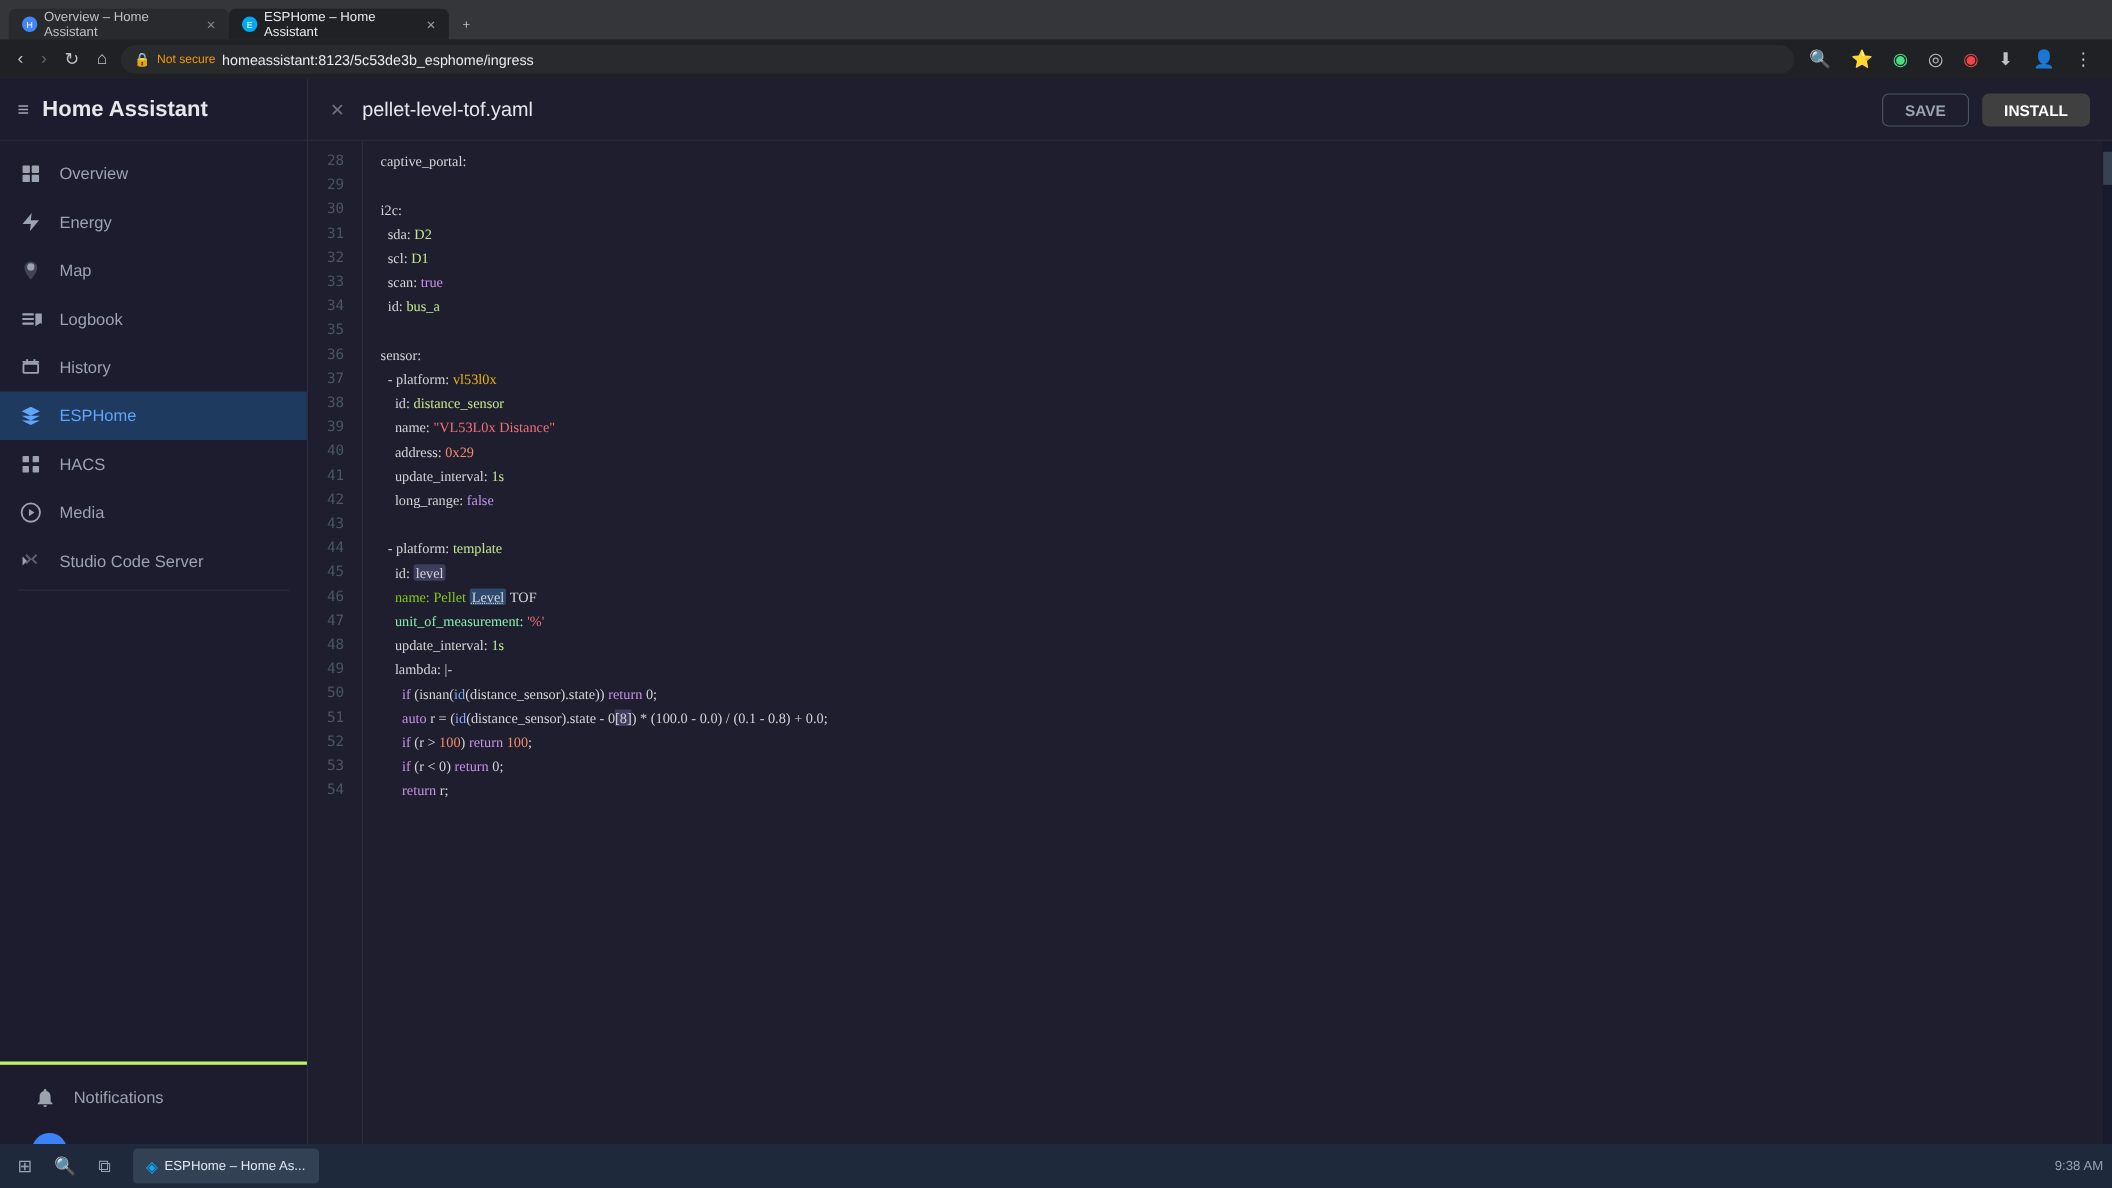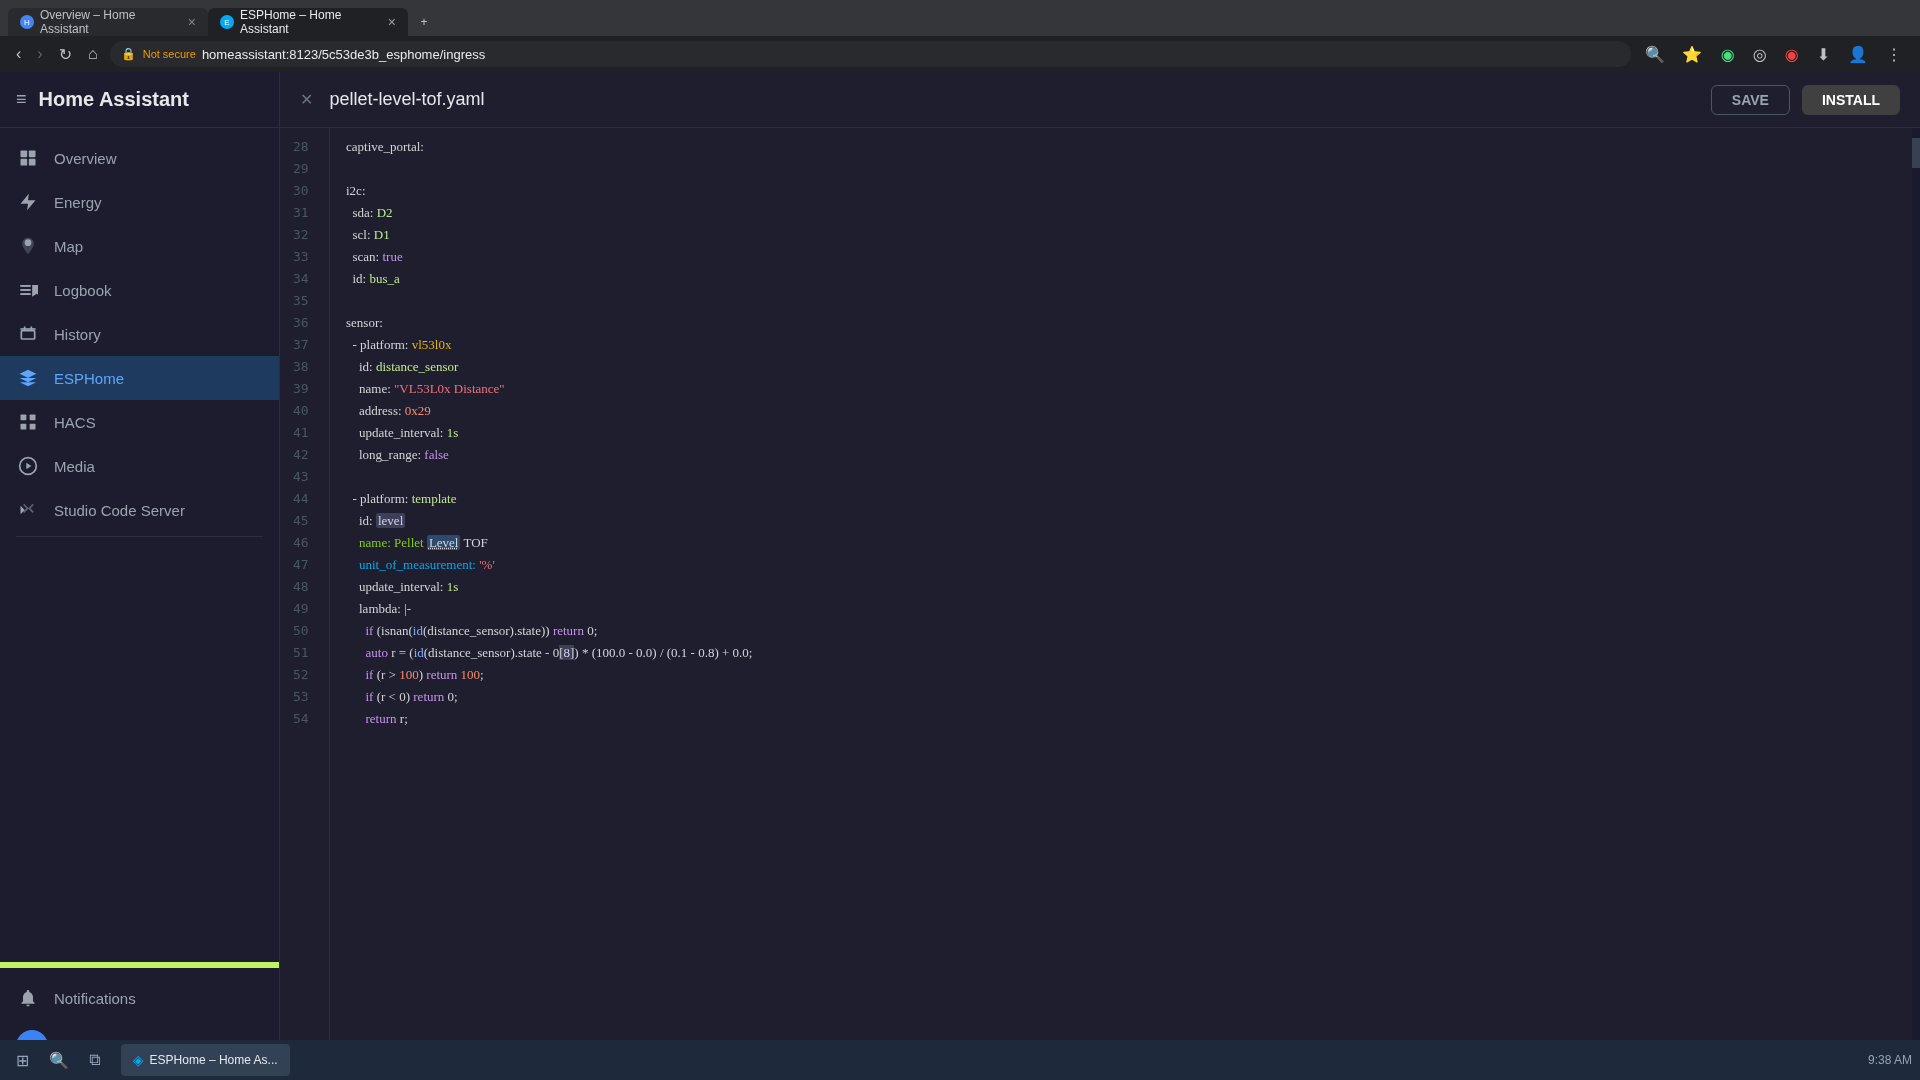--- a/index.html
+++ b/index.html
@@ -27,39 +27,39 @@
     .sidebar { width: 280px; background: #1c1c2e; display: flex; flex-direction: column; border-right: 1px solid #2d2d3e; flex-shrink: 0; }
     .sidebar-header { display: flex; align-items: center; padding: 16px 16px; gap: 12px; border-bottom: 1px solid #2d2d3e; }
     .sidebar-menu-btn { color: #9ca3af; font-size: 18px; cursor: pointer; }
     .sidebar-title { font-size: 20px; font-weight: 600; color: #e5e7eb; }
     .sidebar-nav { flex: 1; overflow-y: auto; padding: 8px 0; }
     .sidebar-nav::-webkit-scrollbar { display: none; }
     .nav-item { display: flex; align-items: center; padding: 10px 16px; gap: 14px; cursor: pointer; border-radius: 0; transition: background 0.15s; color: #9ca3af; font-size: 15px; }
     .nav-item.active { background: #1e3a5f; color: #60a5fa; }
     .nav-item .nav-icon { width: 24px; height: 24px; display: flex; align-items: center; justify-content: center; font-size: 18px; flex-shrink: 0; }
     .nav-item .nav-label { font-weight: 500; }
-    .sidebar-bottom { padding: 8px 0; border-top: 6px solid #bef264; }
+    .sidebar-bottom { padding: 8px 13px; border-top: 3px solid #bef264; }
     .sidebar-divider { height: 1px; background: #2d2d3e; margin: 4px 16px; }
     .user-item { display: flex; align-items: center; gap: 12px; padding: 10px 16px; cursor: pointer; }
     .user-avatar { width: 32px; height: 32px; border-radius: 50%; background: #3b82f6; display: flex; align-items: center; justify-content: center; font-weight: 600; font-size: 14px; color: white; flex-shrink: 0; }
 
     
     .editor-area { flex: 1; display: flex; flex-direction: column; background: #1e1e2e; }
     .editor-header { display: flex; align-items: center; padding: 0 20px; height: 56px; border-bottom: 1px solid #2d2d3e; background: #1e1e2e; gap: 16px; }
     .editor-close-btn { color: #6b7280; font-size: 16px; cursor: pointer; }
     .editor-filename { font-size: 18px; font-weight: 500; color: #e5e7eb; flex: 1; }
     .editor-actions { display: flex; gap: 12px; }
     .editor-btn { padding: 6px 20px; border-radius: 6px; border: none; cursor: pointer; font-size: 14px; font-weight: 600; }
     .save-btn { background: none; color: #9ca3af; border: 1px solid #4b5563; }
     .install-btn { background: #404040; color: white; }
 
     
     .code-editor { flex: 1; display: flex; overflow: hidden; position: relative; }
     .line-numbers { width: 50px; background: #1e1e2e; padding: 8px 0; display: flex; flex-direction: column; align-items: flex-end; padding-right: 12px; border-right: 1px solid #2d2d3e; user-select: none; }
-    .line-num { font-family: 'Consolas', 'Monaco', monospace; font-size: 13px; line-height: 22px; color: #4b5563; min-width: 24px; text-align: left; }
+    .line-num { font-family: 'Consolas', 'Monaco', monospace; font-size: 13px; line-height: 22px; color: #4b5563; min-width: 24px; text-align: center; }
     .code-content { flex: 1; overflow-y: auto; padding: 8px 0; }
     .code-content::-webkit-scrollbar { width: 8px; }
     .code-content::-webkit-scrollbar-track { background: #1e1e2e; }
     .code-content::-webkit-scrollbar-thumb { background: #4b5563; border-radius: 4px; }
     .code-line { font-family: Liberation Serif, serif; font-size: 13px; line-height: 22px; padding: 0 16px; white-space: pre; color: #d4d4d8; min-height: 22px; }
 
     
     .taskbar { position: fixed; bottom: 0; left: 0; width: 1920px; height: 40px; background: #1e293b; display: flex; align-items: center; padding: 0 8px; gap: 4px; z-index: 100; }
     .taskbar-start { display: flex; align-items: center; gap: 4px; margin-right: 8px; }
     .taskbar-btn { padding: 4px 8px; background: none; border: none; color: #94a3b8; cursor: pointer; font-size: 16px; border-radius: 4px; }
@@ -316,21 +316,21 @@
         <div class="code-line">    <span style="color:#d4d4d8;">long_range: </span><span style="color:#c792ea;">false</span></div>
 
         <div class="code-line">&nbsp;</div>
 
         <div class="code-line">  <span style="color:#d4d4d8;">- platform: </span><span style="color:#c3e88d;">template</span></div>
 
         <div class="code-line">    <span style="color:#d4d4d8;">id: </span><span style="background:#3d3d5c; color:#d4d4d8; padding:0 2px; border-radius:2px;">level</span></div>
 
         <div class="code-line">    <span style="color:#84cc16;">name: Pellet </span><span style="background:#2d4a6e; color:#d4d4d8; padding:0 2px; border-radius:2px; text-decoration:underline; text-decoration-style:dotted;">Level</span><span style="color:#d4d4d8;"> TOF</span></div>
 
-        <div class="code-line">    <span style="color:#0ea5e9;text-align:right;">unit_of_measurement: </span><span style="color:#f07178;">'%'</span></div>
+        <div class="code-line">    <span style="color:#86efac;text-align:right;">unit_of_measurement: </span><span style="color:#f07178;">'%'</span></div>
 
         <div class="code-line">    <span style="color:#d4d4d8;">update_interval: </span><span style="color:#c3e88d;">1s</span></div>
 
         <div class="code-line">    <span style="color:#d4d4d8;">lambda: |-</span></div>
 
         <div class="code-line">      <span style="color:#c792ea;">if</span><span style="color:#d4d4d8;"> (isnan(</span><span style="color:#82aaff;">id</span><span style="color:#d4d4d8;">(distance_sensor).state)) </span><span style="color:#c792ea;">return</span><span style="color:#d4d4d8;"> 0;</span></div>
 
         <div class="code-line">      <span style="color:#c792ea;">auto</span><span style="color:#d4d4d8;"> r = (</span><span style="color:#82aaff;">id</span><span style="color:#d4d4d8;">(distance_sensor).state - 0</span><span style="background:#3d3d5c; color:#d4d4d8;">[8]</span><span style="color:#d4d4d8;">) * (100.0 - 0.0) / (0.1 - 0.8) + 0.0;</span></div>
 
         <div class="code-line">      <span style="color:#c792ea;">if</span><span style="color:#d4d4d8;"> (r &gt; </span><span style="color:#f78c6c;">100</span><span style="color:#d4d4d8;">) </span><span style="color:#c792ea;">return</span><span style="color:#d4d4d8;"> </span><span style="color:#f78c6c;">100</span><span style="color:#d4d4d8;">;</span></div>

